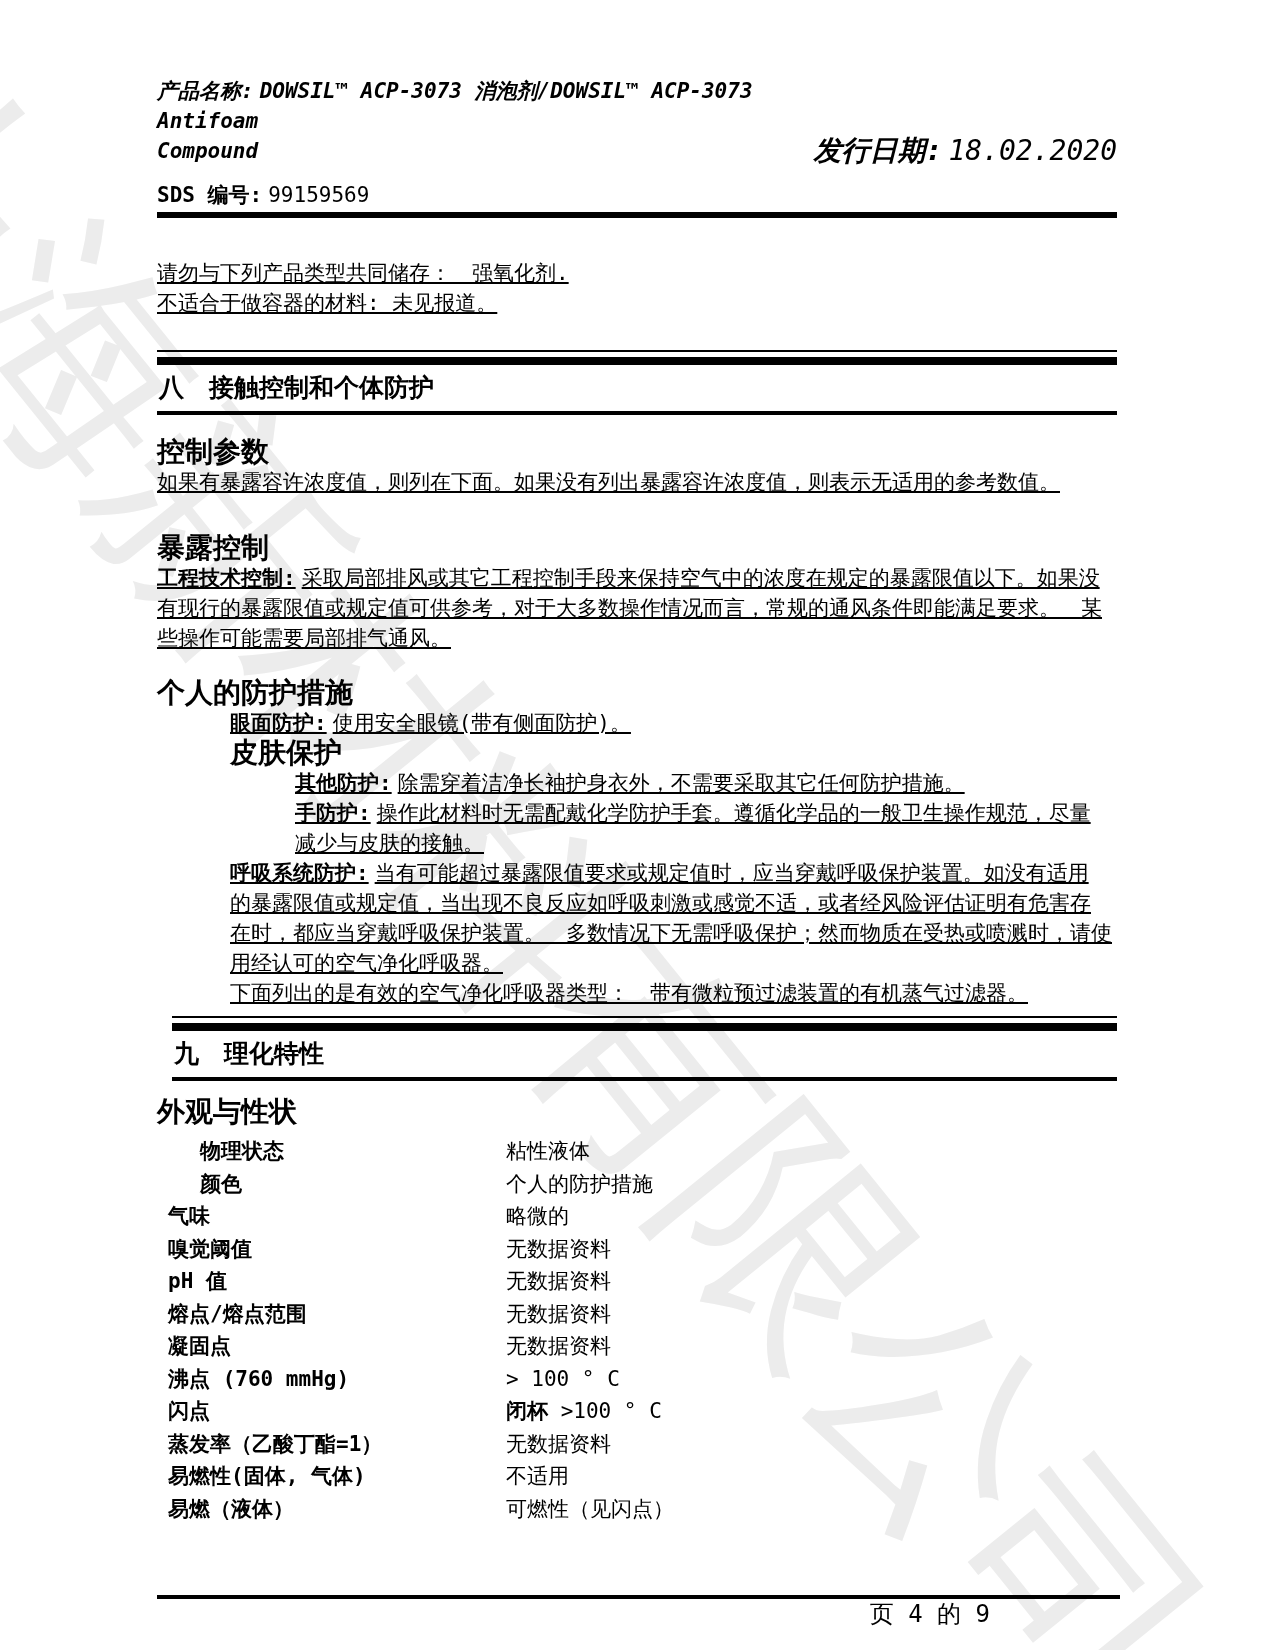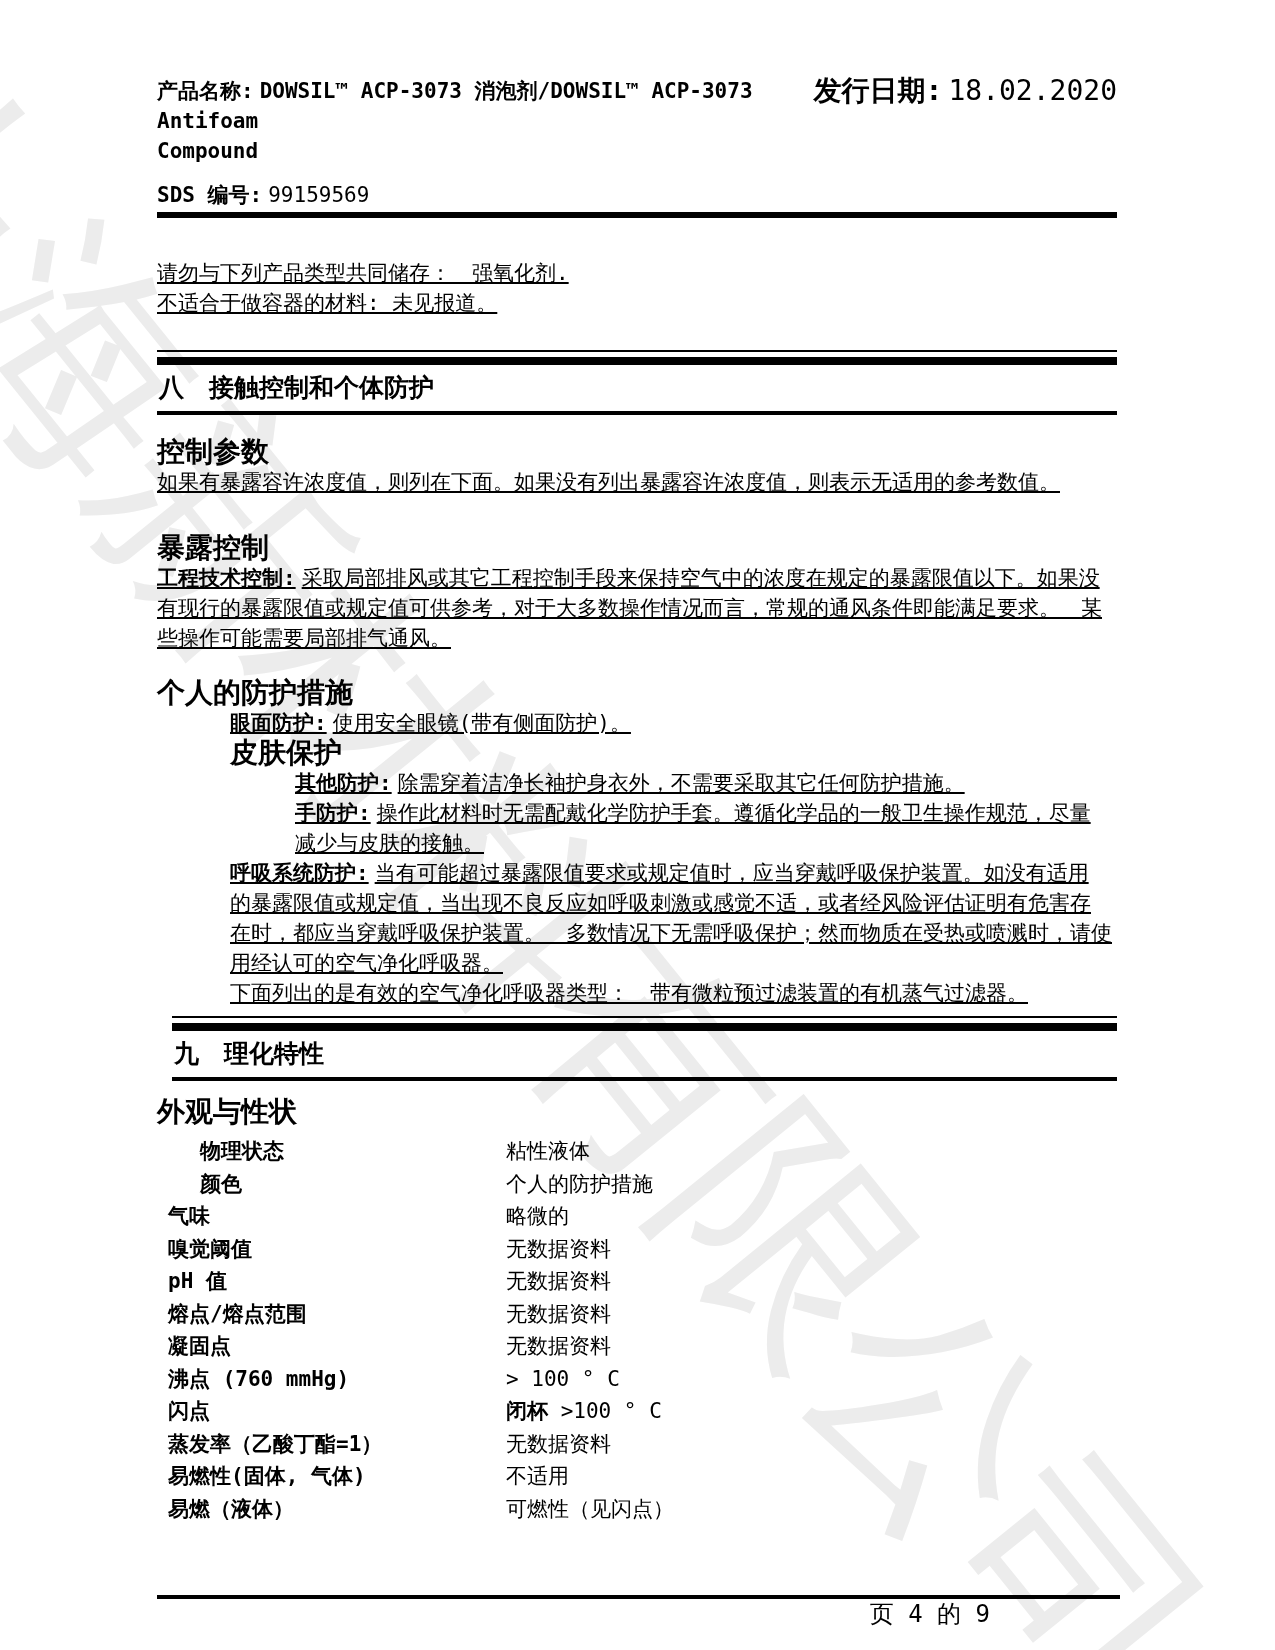--- a/index.html
+++ b/index.html
@@ -24,21 +24,21 @@
     color:#ececec;
     white-space:nowrap;
     z-index:0;
     user-select:none;
   }
   
   .content{position:absolute;left:157px;top:76px;width:960px;z-index:1;}
   p{margin:0;}
   .t{font-size:21px;line-height:30px;white-space:pre-line;text-decoration:underline;}
   b.lbl{font-weight:bold;margin-right:6px;}
-  .header-row{display:flex;justify-content:space-between;align-items:flex-start;}
+  .header-row{display:flex;justify-content:space-between;align-items:flex-end;font-style:italic;}
   .header-left{font-size:21px;line-height:30px;font-weight:bold;white-space:pre-line;max-width:660px;}
   .header-right{font-size:28px;line-height:30px;white-space:nowrap;}
   .sds-line{margin-top:16px;font-size:21px;line-height:26px;}
   .rule-top{height:6px;background:#000;margin-top:4px;}
   
   .sec-hdr{margin-top:32px;}
   .sec-hdr.tight{margin-top:8px;margin-left:15px;}
   .sec-thin{height:2px;background:#000;}
   .sec-thick{height:8px;background:#000;margin-top:5px;}
   .sec-title{font-size:25px;font-weight:bold;line-height:30px;margin:8px 0 8px 2px;}

